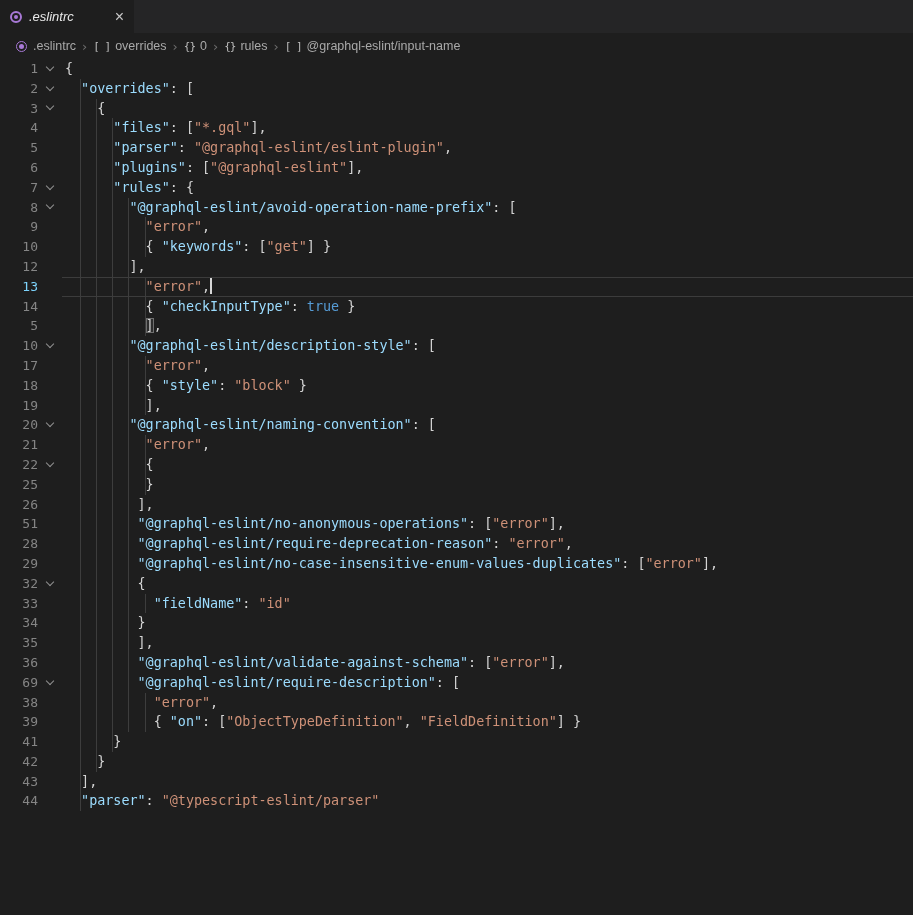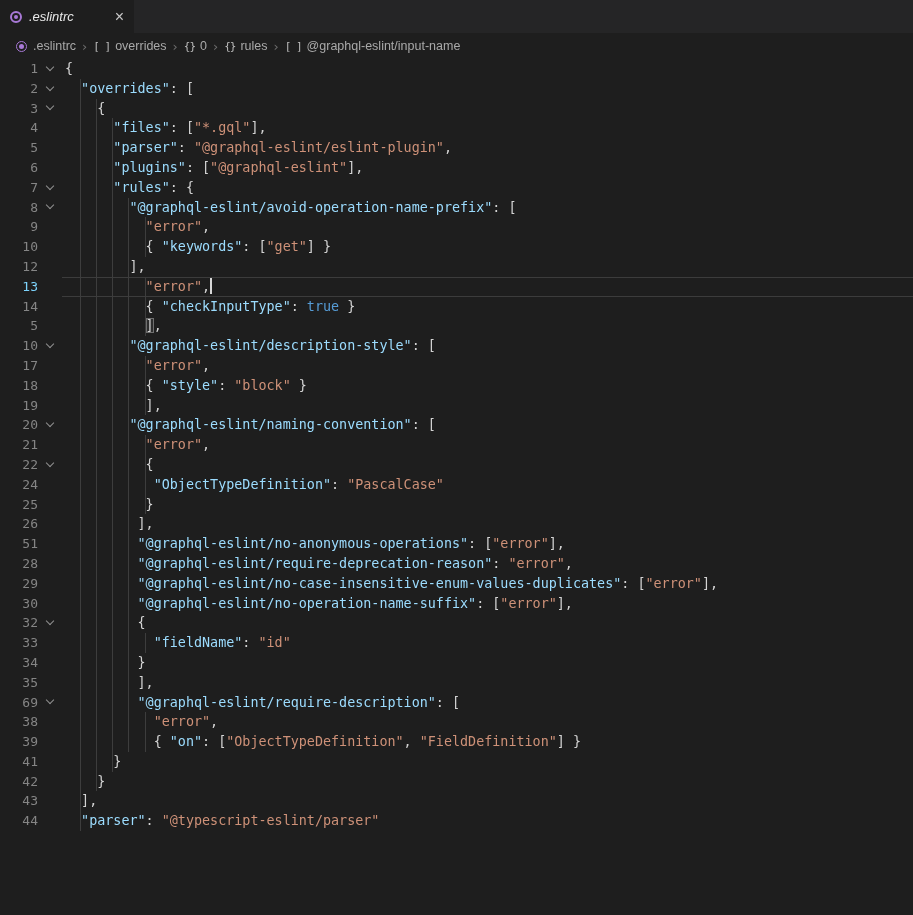--- a/index.html
+++ b/index.html
@@ -110,31 +110,30 @@
       <div class="line current"><span class="num">13</span><span class="foldbox"></span><span class="line-code"><span class="ind" style="width: 10ch;"></span><span class="tok-s">"error"</span><span class="tok-p">,</span><span class="cursor"></span></span></div>
       <div class="line"><span class="num">14</span><span class="foldbox"></span><span class="line-code"><span class="ind" style="width: 10ch;"></span><span class="tok-p">{ </span><span class="tok-k">"checkInputType"</span><span class="tok-p">: </span><span class="tok-b">true</span><span class="tok-p"> }</span></span></div>
       <div class="line"><span class="num">5</span><span class="foldbox"></span><span class="line-code"><span class="ind" style="width: 10ch;"></span><span class="tok-p bm">]</span><span class="tok-p">,</span></span></div>
       <div class="line"><span class="num">10</span><span class="foldbox"><span class="fold"></span></span><span class="line-code"><span class="ind" style="width: 8ch;"></span><span class="tok-k">"@graphql-eslint/description-style"</span><span class="tok-p">: [</span></span></div>
       <div class="line"><span class="num">17</span><span class="foldbox"></span><span class="line-code"><span class="ind" style="width: 10ch;"></span><span class="tok-s">"error"</span><span class="tok-p">,</span></span></div>
       <div class="line"><span class="num">18</span><span class="foldbox"></span><span class="line-code"><span class="ind" style="width: 10ch;"></span><span class="tok-p">{ </span><span class="tok-k">"style"</span><span class="tok-p">: </span><span class="tok-s">"block"</span><span class="tok-p"> }</span></span></div>
       <div class="line"><span class="num">19</span><span class="foldbox"></span><span class="line-code"><span class="ind" style="width: 10ch;"></span><span class="tok-p">],</span></span></div>
       <div class="line"><span class="num">20</span><span class="foldbox"><span class="fold"></span></span><span class="line-code"><span class="ind" style="width: 8ch;"></span><span class="tok-k">"@graphql-eslint/naming-convention"</span><span class="tok-p">: [</span></span></div>
       <div class="line"><span class="num">21</span><span class="foldbox"></span><span class="line-code"><span class="ind" style="width: 10ch;"></span><span class="tok-s">"error"</span><span class="tok-p">,</span></span></div>
       <div class="line"><span class="num">22</span><span class="foldbox"><span class="fold"></span></span><span class="line-code"><span class="ind" style="width: 10ch;"></span><span class="tok-p">{</span></span></div>
-      <div class="line"><span class="num">24</span><span class="foldbox"></span><span class="line-code"><span class="ind" style="width: 11ch;"></span><span class="tok-k">"ObjectTypeDefinition"</span><span class="tok-p">: </span><span class="tok-s">"PascalCase"</span></span></div>
       <div class="line"><span class="num">25</span><span class="foldbox"></span><span class="line-code"><span class="ind" style="width: 10ch;"></span><span class="tok-p">}</span></span></div>
       <div class="line"><span class="num">26</span><span class="foldbox"></span><span class="line-code"><span class="ind" style="width: 9ch;"></span><span class="tok-p">],</span></span></div>
       <div class="line"><span class="num">51</span><span class="foldbox"></span><span class="line-code"><span class="ind" style="width: 9ch;"></span><span class="tok-k">"@graphql-eslint/no-anonymous-operations"</span><span class="tok-p">: [</span><span class="tok-s">"error"</span><span class="tok-p">],</span></span></div>
       <div class="line"><span class="num">28</span><span class="foldbox"></span><span class="line-code"><span class="ind" style="width: 9ch;"></span><span class="tok-k">"@graphql-eslint/require-deprecation-reason"</span><span class="tok-p">: </span><span class="tok-s">"error"</span><span class="tok-p">,</span></span></div>
       <div class="line"><span class="num">29</span><span class="foldbox"></span><span class="line-code"><span class="ind" style="width: 9ch;"></span><span class="tok-k">"@graphql-eslint/no-case-insensitive-enum-values-duplicates"</span><span class="tok-p">: [</span><span class="tok-s">"error"</span><span class="tok-p">],</span></span></div>
-      <div class="line"><span class="num">30</span><span class="foldbox"></span><span class="line-code"><span class="ind" style="width: 9ch;"></span><span class="tok-k">"@graphql-eslint/no-operation-name-suffix"</span><span class="tok-p">: [</span><span class="tok-s">"error"</span><span class="tok-p">],</span></span></div>
       <div class="line"><span class="num">32</span><span class="foldbox"><span class="fold"></span></span><span class="line-code"><span class="ind" style="width: 9ch;"></span><span class="tok-p">{</span></span></div>
       <div class="line"><span class="num">33</span><span class="foldbox"></span><span class="line-code"><span class="ind" style="width: 11ch;"></span><span class="tok-k">"fieldName"</span><span class="tok-p">: </span><span class="tok-s">"id"</span></span></div>
       <div class="line"><span class="num">34</span><span class="foldbox"></span><span class="line-code"><span class="ind" style="width: 9ch;"></span><span class="tok-p">}</span></span></div>
       <div class="line"><span class="num">35</span><span class="foldbox"></span><span class="line-code"><span class="ind" style="width: 9ch;"></span><span class="tok-p">],</span></span></div>
+      <div class="line"><span class="num">36</span><span class="foldbox"></span><span class="line-code"><span class="ind" style="width: 9ch;"></span><span class="tok-k">"@graphql-eslint/validate-against-schema"</span><span class="tok-p">: [</span><span class="tok-s">"error"</span><span class="tok-p">],</span></span></div>
       <div class="line"><span class="num">69</span><span class="foldbox"><span class="fold"></span></span><span class="line-code"><span class="ind" style="width: 9ch;"></span><span class="tok-k">"@graphql-eslint/require-description"</span><span class="tok-p">: [</span></span></div>
       <div class="line"><span class="num">38</span><span class="foldbox"></span><span class="line-code"><span class="ind" style="width: 11ch;"></span><span class="tok-s">"error"</span><span class="tok-p">,</span></span></div>
       <div class="line"><span class="num">39</span><span class="foldbox"></span><span class="line-code"><span class="ind" style="width: 11ch;"></span><span class="tok-p">{ </span><span class="tok-k">"on"</span><span class="tok-p">: [</span><span class="tok-s">"ObjectTypeDefinition"</span><span class="tok-p">, </span><span class="tok-s">"FieldDefinition"</span><span class="tok-p">] }</span></span></div>
       <div class="line"><span class="num">41</span><span class="foldbox"></span><span class="line-code"><span class="ind" style="width: 6ch;"></span><span class="tok-p">}</span></span></div>
       <div class="line"><span class="num">42</span><span class="foldbox"></span><span class="line-code"><span class="ind" style="width: 4ch;"></span><span class="tok-p">}</span></span></div>
       <div class="line"><span class="num">43</span><span class="foldbox"></span><span class="line-code"><span class="ind" style="width: 2ch;"></span><span class="tok-p">],</span></span></div>
       <div class="line"><span class="num">44</span><span class="foldbox"></span><span class="line-code"><span class="ind" style="width: 2ch;"></span><span class="tok-k">"parser"</span><span class="tok-p">: </span><span class="tok-s">"@typescript-eslint/parser"</span></span></div>
     </div>
 </div>
 

